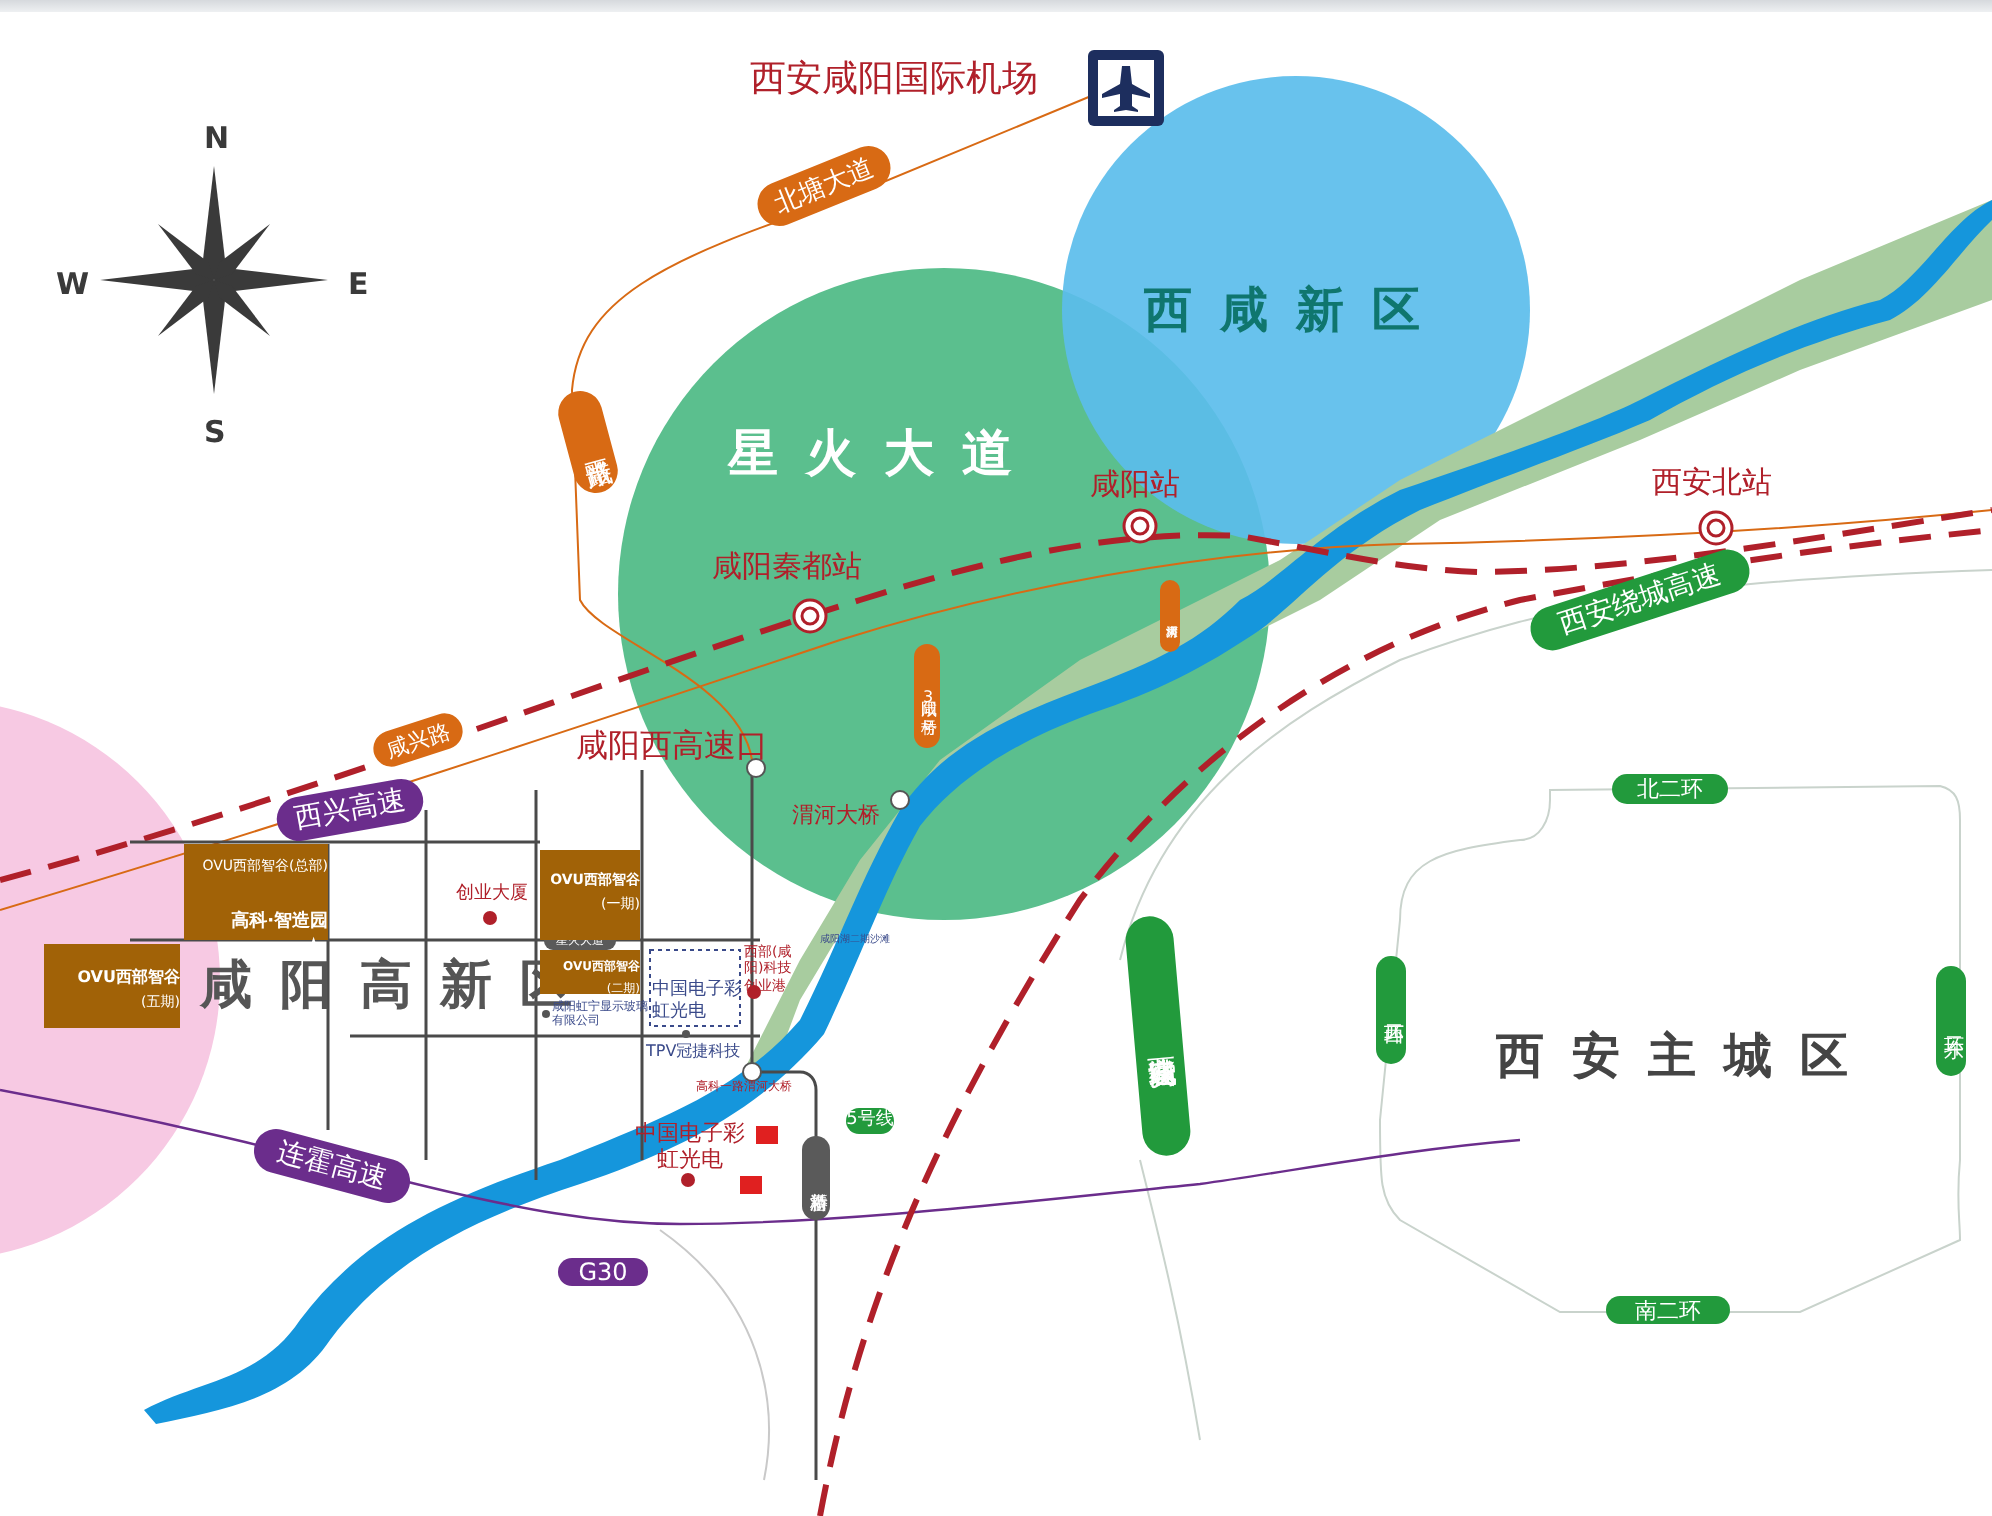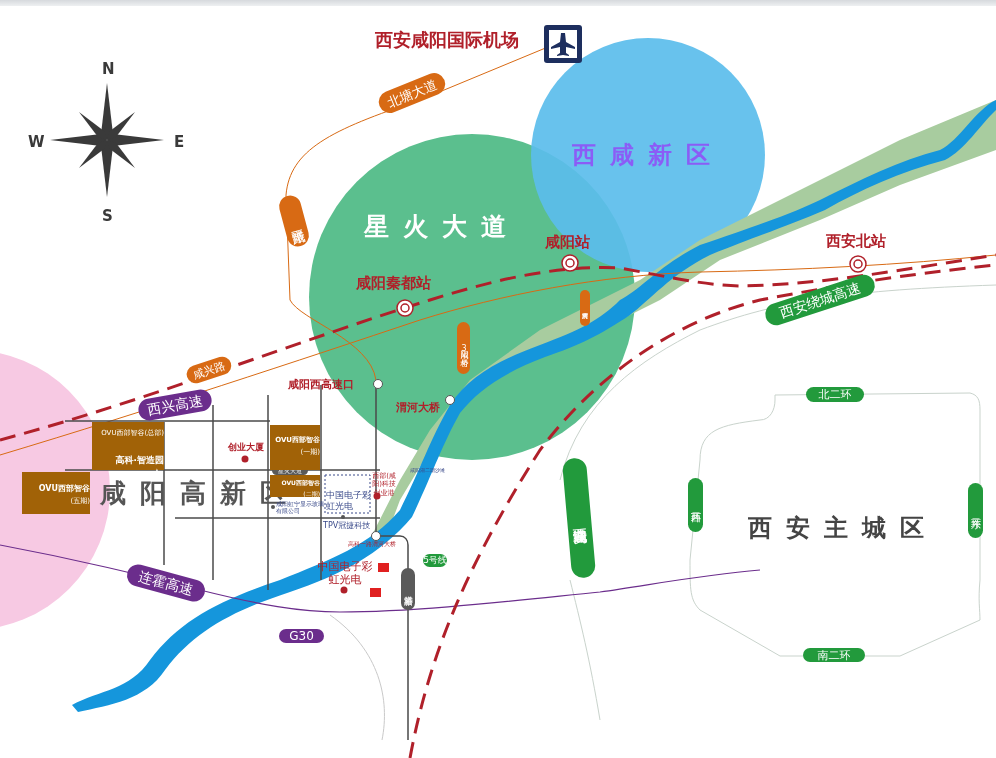--- a/index.html
+++ b/index.html
@@ -1,20 +1,20 @@
 <!DOCTYPE html>
 <html><head>
 <meta charset="utf-8">
 <style>
   html,body{margin:0;padding:0;background:#fff;}
   body{width:996px;height:758px;position:relative;overflow:hidden;font-family:"DejaVu Sans","Liberation Sans",sans-serif;}
   .topbar{position:absolute;left:0;top:0;width:996px;height:6px;background:linear-gradient(#d6d9dd,#eef0f2);}
   svg.map{position:absolute;left:0;top:0;}
   .lbl{position:absolute;white-space:nowrap;line-height:1;}
-  .red{color:#b0202a;font-weight:bold;}
+  .red{color:#b0202a;font-weight:normal;}
   .pill{position:absolute;border-radius:12px;color:#fff;text-align:center;white-space:nowrap;line-height:1;display:flex;align-items:center;justify-content:center;}
   .orange{background:#d86a14;}
   .purple{background:#6b2d8c;}
   .green{background:#229a3c;}
   .gray{background:#5a5a5a;}
   .zone{position:absolute;font-weight:bold;letter-spacing:14px;white-space:nowrap;line-height:1;}
   .ovu{position:absolute;background:#a16207;color:#fff;text-align:right;}
   .ovu .t1{font-size:9px;font-weight:bold;margin-top:10px;}
   .ovu .t2{font-size:7px;margin-top:2px;}
   .vlabel{writing-mode:vertical-rl;text-orientation:upright;}
@@ -107,21 +107,21 @@
   </g>
 </svg>
 
 <div class="compass-letter" style="left:102px;top:60px;">N</div>
 <div class="compass-letter" style="left:102px;top:207px;">S</div>
 <div class="compass-letter" style="left:28px;top:133px;">W</div>
 <div class="compass-letter" style="left:174px;top:133px;">E</div>
 
 <div class="lbl red" style="left:375px;top:31px;font-size:18px;">西安咸阳国际机场</div>
 
-<div class="zone" style="left:572px;top:143px;font-size:24px;color:#8b5cf6;">西咸新区</div>
+<div class="zone" style="left:572px;top:143px;font-size:24px;color:#0f766e;">西咸新区</div>
 <div class="zone" style="left:364px;top:214px;font-size:25px;color:#fff;">星火大道</div>
 <div class="zone" style="left:100px;top:480px;font-size:26px;color:#555;">咸阳高新区</div>
 <div class="zone" style="left:748px;top:516px;font-size:24px;color:#444;">西安主城区</div>
 
 <div class="lbl red" style="left:545px;top:235px;font-size:15px;">咸阳站</div>
 <div class="lbl red" style="left:356px;top:276px;font-size:15px;">咸阳秦都站</div>
 <div class="lbl red" style="left:826px;top:234px;font-size:15px;">西安北站</div>
 
 <div class="pill orange" style="left:377px;top:82px;width:70px;height:22px;font-size:13px;transform:rotate(-22deg);">北塘大道</div>
 <div class="pill orange vlabel" style="left:283px;top:195px;width:22px;height:52px;font-size:13px;transform:rotate(-15deg);">咸平路</div>
@@ -134,27 +134,27 @@
 <div class="pill green" style="left:806px;top:387px;width:58px;height:15px;font-size:11px;">北二环</div>
 <div class="pill green" style="left:803px;top:648px;width:62px;height:14px;font-size:11px;">南二环</div>
 <div class="pill green vlabel" style="left:688px;top:478px;width:15px;height:54px;font-size:10px;">西二环</div>
 <div class="pill green vlabel" style="left:968px;top:483px;width:15px;height:55px;font-size:10px;">东二环</div>
 <div class="pill green" style="left:423px;top:554px;width:24px;height:13px;font-size:9px;">5号线</div>
 <div class="pill gray vlabel" style="left:401px;top:568px;width:14px;height:42px;font-size:9px;">新港桥</div>
 <div class="pill orange vlabel" style="left:580px;top:290px;width:10px;height:36px;font-size:6px;">渭河大桥</div>
 <div class="pill orange vlabel" style="left:457px;top:322px;width:13px;height:52px;font-size:8px;">咸阳3号桥</div>
 <div class="pill gray" style="left:272px;top:466px;width:36px;height:9px;font-size:6px;">星火大道</div>
 
-<div class="lbl red" style="left:288px;top:379px;font-size:11px;">咸阳西高速口</div>
+<div class="lbl red" style="left:288px;top:365px;font-size:16px;">咸阳西高速口</div>
 <div class="lbl red" style="left:396px;top:402px;font-size:11px;">渭河大桥</div>
 <div class="lbl red" style="left:228px;top:443px;font-size:9px;">创业大厦</div>
 <div class="lbl small-dark" style="left:326px;top:490px;width:46px;font-size:9px;white-space:normal;line-height:1.2;">中国电子彩虹光电</div>
 <div class="lbl small-dark" style="left:323px;top:522px;font-size:8px;">TPV冠捷科技</div>
 <div class="lbl small-dark" style="left:276px;top:500px;width:48px;font-size:6px;white-space:normal;line-height:1.2;">咸阳虹宁显示玻璃有限公司</div>
-<div class="lbl red" style="left:372px;top:472px;width:24px;font-size:7px;font-weight:normal;white-space:normal;line-height:1.2;text-align:center;">西部(咸阳)科技创业港</div>
+<div class="lbl red" style="left:372px;top:472px;width:24px;font-size:7px;font-weight:normal;white-space:normal;line-height:1.2;">西部(咸阳)科技创业港</div>
 <div class="lbl red" style="left:348px;top:541px;font-size:6px;font-weight:normal;">高科一路渭河大桥</div>
 <div class="lbl red" style="left:314px;top:560px;width:62px;font-size:11px;font-weight:normal;white-space:normal;text-align:center;line-height:1.2;">中国电子彩虹光电</div>
 <div class="lbl small-dark" style="left:410px;top:468px;font-size:5px;">咸阳湖二期沙滩</div>
 
 <div class="ovu" style="left:92px;top:422px;width:72px;height:48px;">
   <div class="t2" style="margin-top:6px;">OVU西部智谷(总部)</div>
   <div class="t1" style="margin-top:16px;">高科·智造园</div>
   <div style="font-size:16px;line-height:1;">★</div>
 </div>
 <div class="ovu" style="left:270px;top:425px;width:50px;height:45px;">

